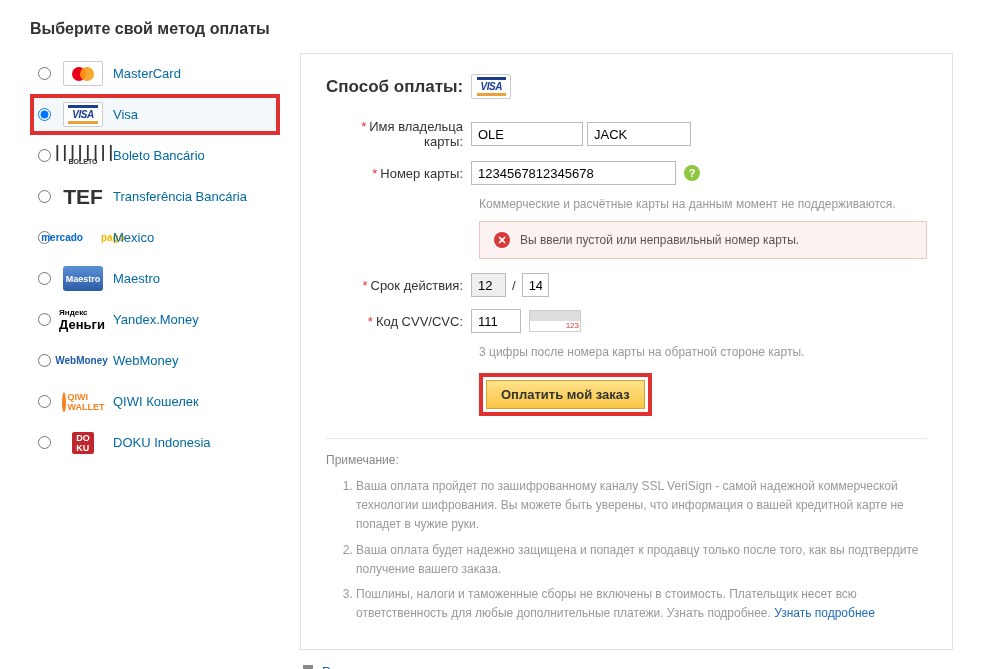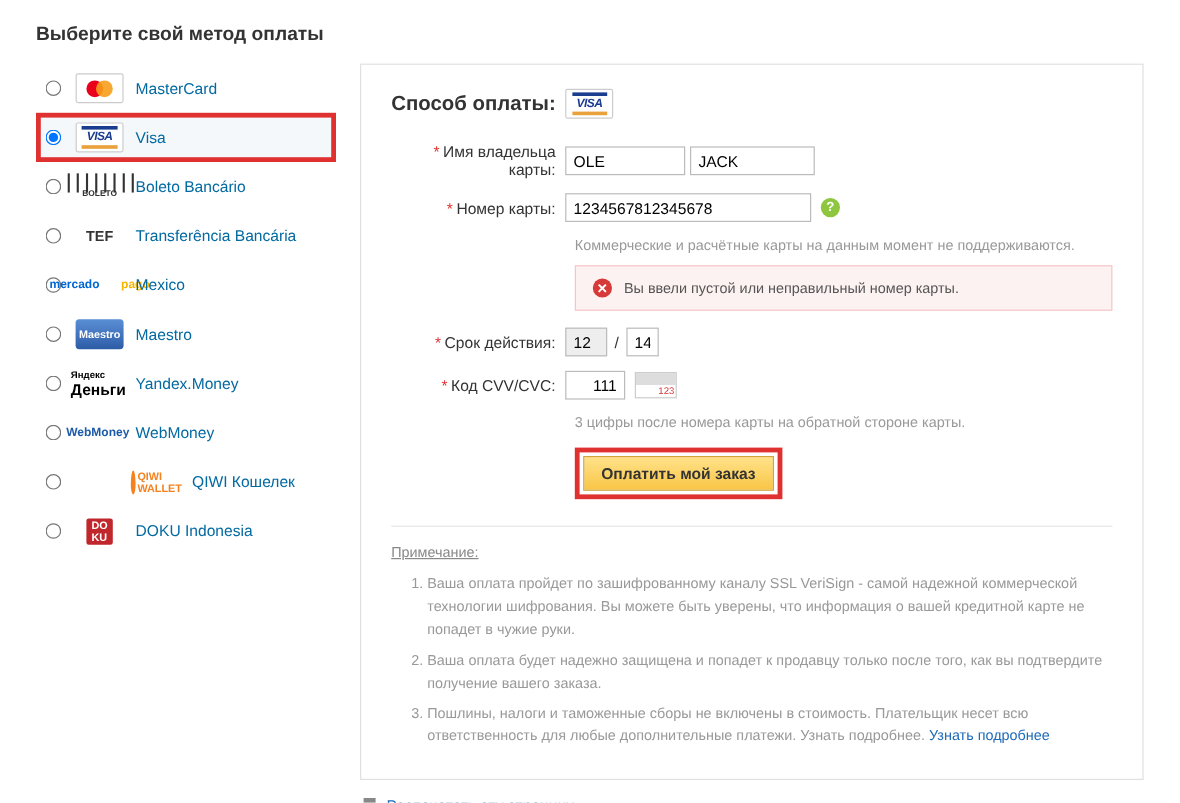--- a/index.html
+++ b/index.html
@@ -11,57 +11,57 @@
   .method-item { display: flex; align-items: center; gap: 10px; padding: 8px 6px; cursor: pointer; }
   .method-item.selected { background: #f5f8fa; border: 4px solid #e03131; padding: 4px 2px; }
   .method-item input[type=radio] { margin: 0 2px; }
   .method-logo { width: 40px; height: 25px; display: flex; align-items: center; justify-content: center; font-size: 9px; font-weight: bold; border-radius: 2px; }
   .logo-mastercard { background: #fff; border: 1px solid #ccc; }
   .logo-mastercard svg { width: 28px; height: 18px; }
   .logo-visa { background: #fff; border: 1px solid #ccc; }
   .logo-visa .vbox { background: #fff; border-top: 3px solid #1a3d8f; border-bottom: 3px solid #e9a13b; padding: 1px 4px; font-size: 10px; font-style: italic; color: #1a3d8f; font-weight: bold; letter-spacing: -0.5px; }
   .logo-boleto { display: flex; flex-direction: column; align-items: center; font-size: 7px; }
   .logo-boleto .bars { font-family: monospace; font-size: 16px; letter-spacing: -2px; line-height: 12px; }
-  .logo-tef { font-size: 12px; font-weight: bold; color: #333; }
+  .logo-tef { font-size: 21px; font-weight: bold; color: #333; }
   .logo-mercado { font-size: 10px; color: #0066d4; font-weight: bold; line-height: 10px; }
   .logo-mercado .pago { color: #f7b500; margin-left: 18px; }
   .logo-maestro { background: linear-gradient(#5a8fd6, #2d5ca6); color: #fff; border-radius: 3px; font-size: 9px; }
   .logo-yandex { font-size: 9px; color: #000; display: flex; align-items: flex-end; gap: 2px; }
   .logo-yandex .big { font-size: 13px; font-weight: bold; }
   .logo-yandex .coin { width: 16px; height: 16px; background: #f7b500; border-radius: 2px; }
   .logo-webmoney { font-size: 10px; color: #1e5ba8; font-weight: bold; display: flex; align-items: center; gap: 3px; }
   .logo-webmoney .globe { width: 18px; height: 18px; background: radial-gradient(circle at 30% 30%, #4a8ed8, #1e5ba8); border-radius: 50%; position: relative; }
-  .logo-qiwi { font-size: 9px; color: #f58220; font-weight: bold; display: flex; align-items: center; gap: 2px; margin-left: 47px; }
+  .logo-qiwi { font-size: 9px; color: #f58220; font-weight: bold; display: flex; align-items: center; gap: 2px; }
   .logo-qiwi .egg { width: 16px; height: 20px; border: 2px solid #f58220; border-radius: 50% 50% 50% 50% / 60% 60% 40% 40%; }
   .logo-doku { background: #c0272d; color: #fff; width: 22px; height: 22px; display: flex; align-items: center; justify-content: center; font-size: 9px; border-radius: 2px; }
   .method-label { font-size: 13px; color: #0369a1; }
 
   .details-panel { flex: 1; border: 1px solid #e0e0e0; padding: 20px 25px; }
   .panel-title { font-size: 17px; font-weight: bold; display: flex; align-items: center; gap: 8px; margin-bottom: 20px; }
   .form-row { display: flex; align-items: center; margin-bottom: 12px; }
   .form-label { width: 145px; text-align: right; font-size: 13px; padding-right: 8px; }
   .req { color: #e03131; margin-right: 3px; }
   .form-row input[type=text] { border: 1px solid #bbb; padding: 4px 6px; font-size: 13px; height: 24px; }
-  .name-first { width: 100px; }
+  .name-first { width: 112px; }
   .name-last { width: 104px; margin-left: 4px; }
   .cardnum { width: 205px; }
   .help-icon { width: 16px; height: 16px; border-radius: 50%; background: #8ec63f; color: #fff; display: inline-flex; align-items: center; justify-content: center; font-size: 11px; font-weight: bold; margin-left: 8px; cursor: pointer; }
   .hint-text { font-size: 12px; color: #999; margin-left: 153px; margin-bottom: 10px; }
   .error-box { background: #fdf2f2; border: 1px solid #f5c6c6; padding: 10px 14px; margin: 8px 0 14px 153px; display: flex; align-items: center; gap: 10px; font-size: 12px; color: #555; }
   .error-icon { width: 16px; height: 16px; border-radius: 50%; background: #d73838; color: #fff; display: flex; align-items: center; justify-content: center; font-size: 11px; font-weight: bold; }
   .expiry-month { width: 35px; background: #eee; }
   .expiry-year { width: 27px; }
   .slash { margin: 0 6px; }
-  .cvv { width: 50px; text-align: right; }
-  .cvv-img { width: 35px; height: 22px; background: linear-gradient(#ddd 50%, #fff 50%); border: 1px solid #ccc; margin-left: 8px; display: inline-flex; align-items: flex-end; justify-content: flex-end; font-size: 8px; color: #d73838; padding: 1px; }
+  .cvv { width: 50px; }
+  .cvv-img { width: 52px; height: 22px; background: linear-gradient(#ddd 50%, #fff 50%); border: 1px solid #ccc; margin-left: 8px; display: inline-flex; align-items: flex-end; justify-content: flex-end; font-size: 8px; color: #d73838; padding: 1px; }
   .cvv-hint { font-size: 12px; color: #999; margin-left: 153px; margin-bottom: 14px; }
   .submit-wrap { margin-left: 153px; border: 4px solid #e03131; display: inline-block; padding: 3px; }
   .submit-btn { background: linear-gradient(#ffe28a, #f9c646); border: 1px solid #d4a437; color: #333; font-weight: bold; font-size: 13px; padding: 6px 14px; cursor: pointer; }
   .notes-section { border-top: 1px solid #e5e5e5; margin-top: 22px; padding-top: 14px; }
-  .notes-title { font-size: 12px; color: #888; margin-bottom: 10px; text-decoration: underline; }
+  .notes-title { font-size: 12px; color: #888; margin-bottom: 10px; }
   .notes-list { list-style: decimal; margin-left: 30px; font-size: 12px; color: #999; line-height: 1.6; }
   .notes-list li { margin-bottom: 6px; }
   .more-link { color: #1e6bb8; cursor: pointer; }
   .print-row { margin-top: 14px; margin-left: 270px; display: flex; align-items: center; gap: 6px; }
   .print-icon { width: 16px; height: 14px; display: inline-block; }
   .print-link { color: #1e6bb8; font-size: 13px; cursor: pointer; }
 </style>
 </head>
 <body>
 

